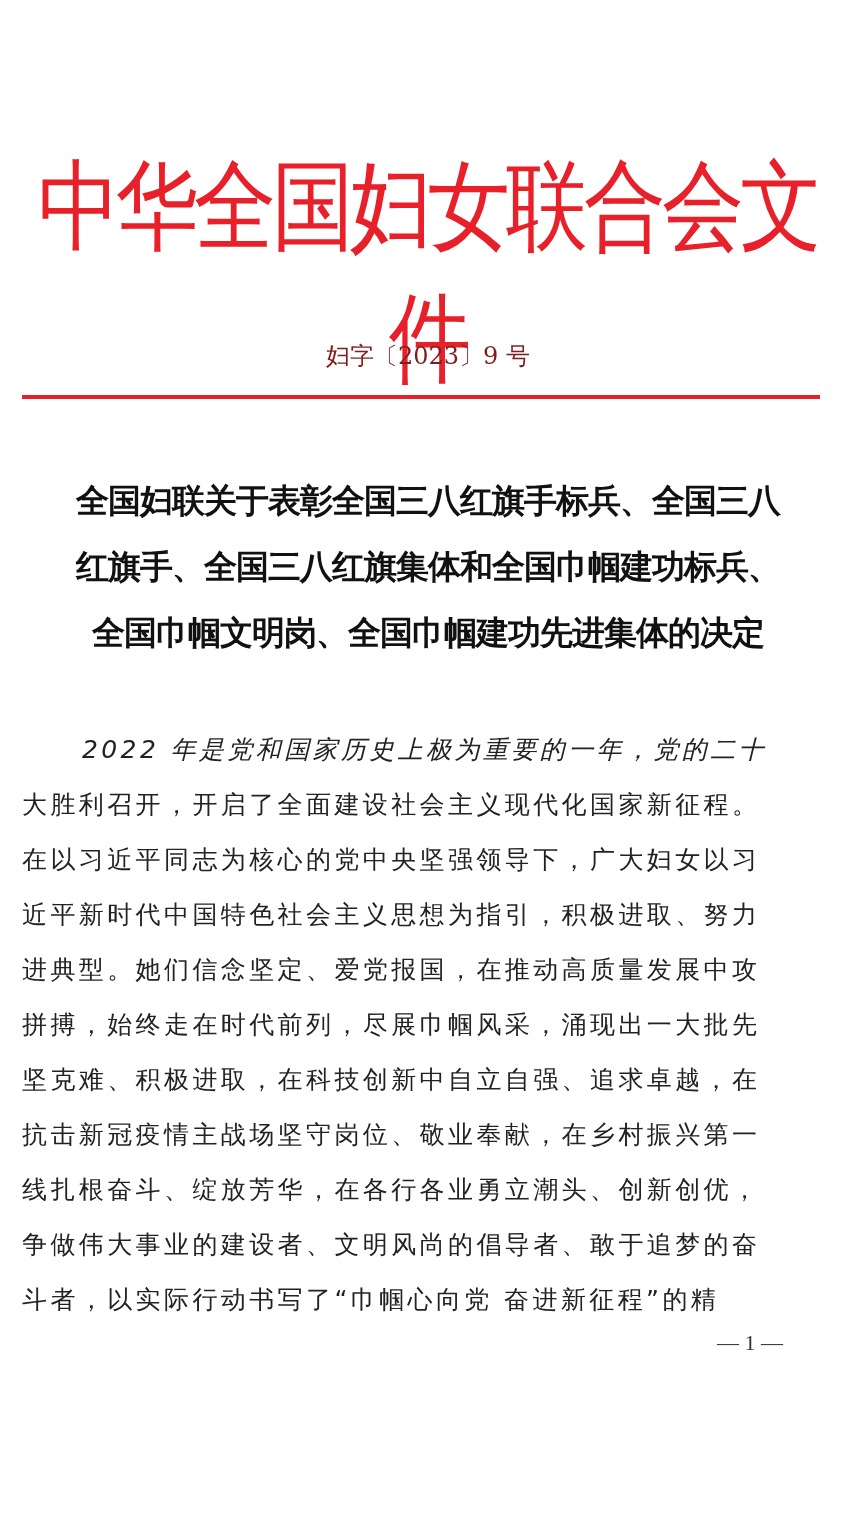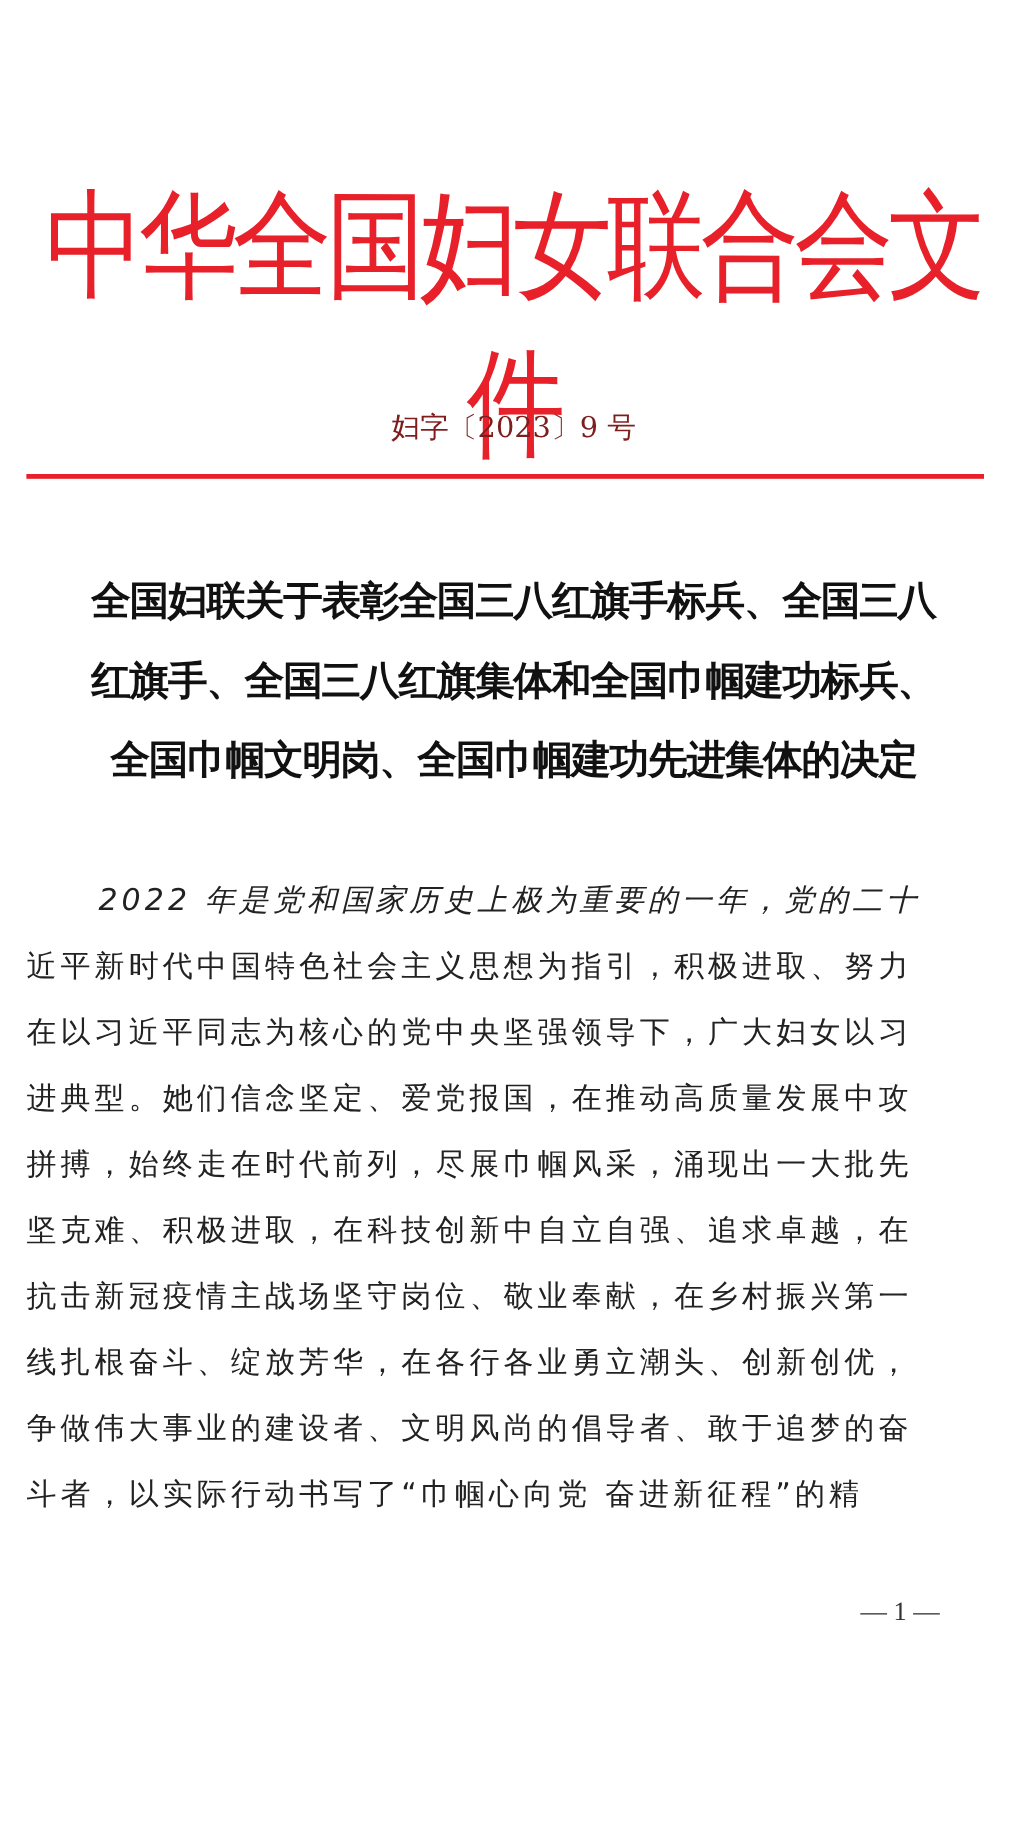--- a/index.html
+++ b/index.html
@@ -47,22 +47,23 @@
   <div class="red-rule"></div>
 
   <div class="doc-title">
     <div>全国妇联关于表彰全国三八红旗手标兵、全国三八</div>
     <div>红旗手、全国三八红旗集体和全国巾帼建功标兵、</div>
     <div>全国巾帼文明岗、全国巾帼建功先进集体的决定</div>
   </div>
 
   <div class="body-text">
     <div class="line first">2022 年是党和国家历史上极为重要的一年，党的二十</div>
+    <div class="line">大胜利召开，开启了全面建设社会主义现代化国家新征程。</div>
+    <div class="line">在以习近平同志为核心的党中央坚强领导下，广大妇女以习</div>
     <div class="line">近平新时代中国特色社会主义思想为指引，积极进取、努力</div>
-    <div class="line">在以习近平同志为核心的党中央坚强领导下，广大妇女以习</div>
     <div class="line">进典型。她们信念坚定、爱党报国，在推动高质量发展中攻</div>
     <div class="line">拼搏，始终走在时代前列，尽展巾帼风采，涌现出一大批先</div>
     <div class="line">坚克难、积极进取，在科技创新中自立自强、追求卓越，在</div>
     <div class="line">抗击新冠疫情主战场坚守岗位、敬业奉献，在乡村振兴第一</div>
     <div class="line">线扎根奋斗、绽放芳华，在各行各业勇立潮头、创新创优，</div>
     <div class="line">争做伟大事业的建设者、文明风尚的倡导者、敢于追梦的奋</div>
     <div class="line">斗者，以实际行动书写了“巾帼心向党 奋进新征程”的精</div>
   </div>
 
   <div class="page-number">— 1 —</div>

